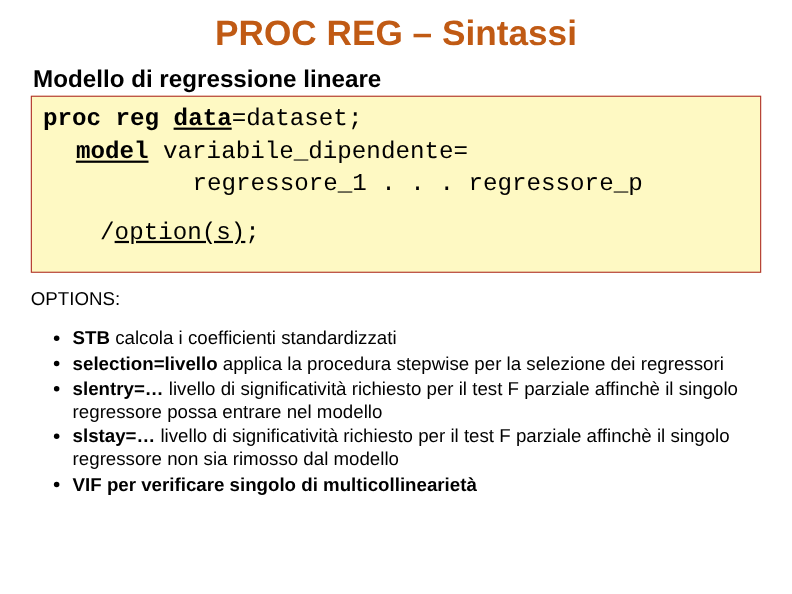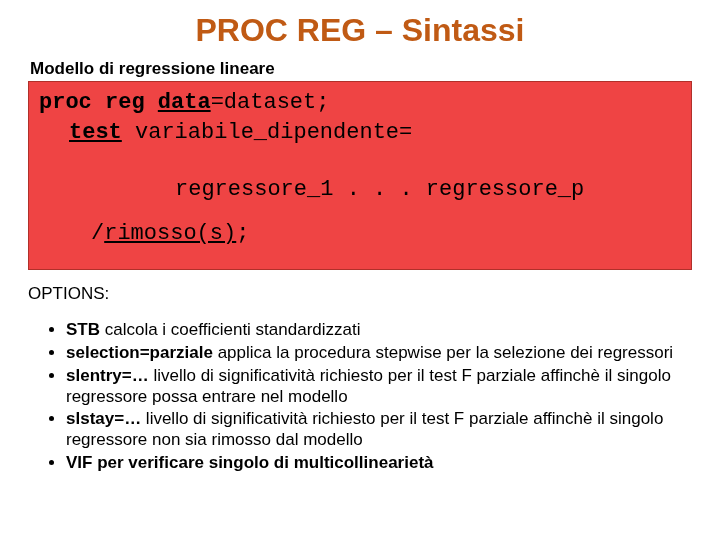--- a/index.html
+++ b/index.html
@@ -18,37 +18,37 @@
     padding: 8px 28px 10px 28px;
   }
   .title {
     text-align: center;
     font-size: 32px;
     font-weight: bold;
     color: #c05a14;
     margin: 4px 0 10px 0;
   }
   .subtitle {
-    font-size: 17px;
+    font-size: 22px;
     font-weight: bold;
     margin: 0 0 2px 2px;
   }
   .codebox {
     border: 1px solid #b0302a;
-    background: #ef4444;
+    background: #fef9c3;
     padding: 6px 10px 10px 10px;
     font-family: "Courier New", Courier, monospace;
     font-size: 22px;
     line-height: 1.35;
     color: #000;
   }
   .codebox .kw { font-weight: bold; }
   .codebox .uline { text-decoration: underline; }
   .codebox .indent1 { padding-left: 30px; display: block; }
-  .codebox .indent2 { padding-left: 136px; display: block; margin-top: 28px; }
+  .codebox .indent2 { padding-left: 136px; display: block; }
   .codebox .opt { padding-left: 52px; display: block; margin-top: 14px; margin-bottom: 10px; }
   .options {
     margin-top: 14px;
     font-size: 17px;
     line-height: 1.22;
   }
   .options .hdr {
     font-weight: normal;
     margin-bottom: 2px;
   }
@@ -69,32 +69,32 @@
   <div class="title">PROC REG – Sintassi</div>
 
   <div class="subtitle">Modello di regressione lineare</div>
 
   <div class="codebox">
     <div>
       <span class="kw">proc reg</span>
       <span> </span><span class="kw uline">data</span><span>=dataset;</span>
     </div>
     <span class="indent1">
-      <span class="kw uline">test</span><span> variabile_dipendente=</span>
+      <span class="kw uline">model</span><span> variabile_dipendente=</span>
     </span>
     <span class="indent2">regressore_1 . . . regressore_p</span>
     <span class="opt">
-      <span>/</span><span class="uline">rimosso(s)</span><span>;</span>
+      <span>/</span><span class="uline">option(s)</span><span>;</span>
     </span>
   </div>
 
   <div class="options">
     <div class="hdr">OPTIONS:</div>
     <ul>
       <li><span class="b">STB</span><span> calcola i coefficienti standardizzati</span></li>
-      <li><span class="b">selection=parziale</span><span>   applica la procedura stepwise per la selezione dei regressori</span></li>
+      <li><span class="b">selection=livello</span><span>   applica la procedura stepwise per la selezione dei regressori</span></li>
       <li><span class="b">slentry=…</span><span> livello di significatività richiesto per il test F parziale affinchè il singolo regressore possa entrare nel modello</span></li>
       <li><span class="b">slstay=…</span><span> livello di significatività richiesto per il test F parziale affinchè il singolo regressore non sia rimosso dal modello</span></li>
       <li><span class="b">VIF per verificare singolo di multicollinearietà</span><span></span></li>
     </ul>
   </div>
 
 </div>
 
 </body></html>

